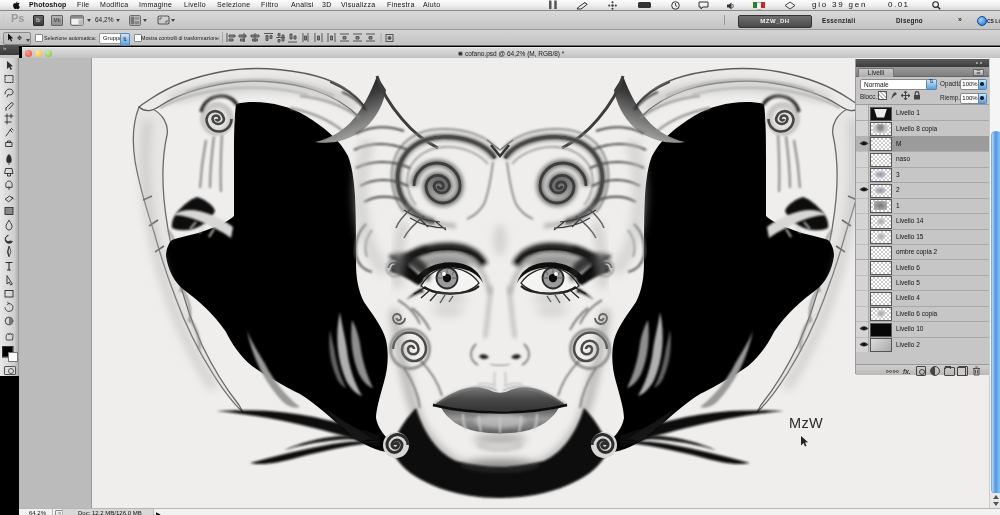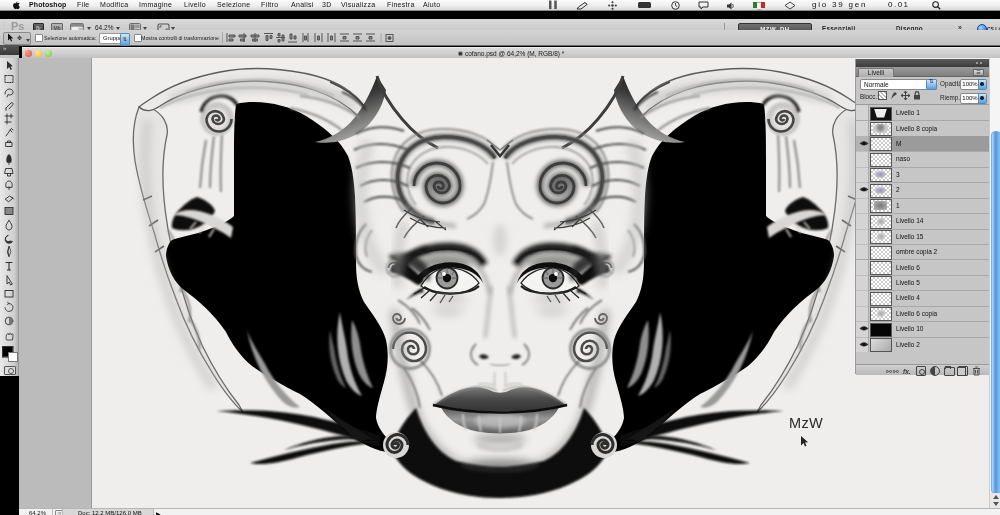--- a/index.html
+++ b/index.html
@@ -6,21 +6,21 @@
 body{width:1000px;height:515px;position:relative;overflow:hidden;background:#000;
   font-family:"Liberation Sans",sans-serif;-webkit-font-smoothing:antialiased;}
 .abs{position:absolute;}
 
 #menubar{left:0;top:0;width:1000px;height:10px;
   background:linear-gradient(#fbfbfb,#efefef 55%,#d8d8d8);border-bottom:1px solid #8a8a8a;
   font-size:6.5px;color:#111;}
 #menubar .mi{position:absolute;top:1px;line-height:8px;font-size:7px;letter-spacing:0.3px;}
 
 #appbar{left:0;top:11px;width:1000px;height:18px;
-  background:linear-gradient(#d9d9d9,#c4c4c4);border-bottom:1px solid #9a9a9a;font-size:6px;color:#333;margin-top:8px;}
+  background:linear-gradient(#d9d9d9,#c4c4c4);border-bottom:1px solid #9a9a9a;font-size:6px;color:#333;}
 
 #optbar{left:0;top:30px;width:1000px;height:15px;
   background:linear-gradient(#d4d4d4,#c3c3c3);border-bottom:1.5px solid #6a6a6a;font-size:6px;color:#222;}
 
 #titlebar{left:22px;top:46.5px;width:978px;height:12px;
   background:linear-gradient(#dcdcdc,#bdbdbd);border-bottom:1px solid #8f8f8f;border-top:1px solid #eee;}
 #docktab{left:0;top:44.5px;width:19px;height:10px;background:linear-gradient(#555,#3a3a3a);border-bottom:1px solid #333;}
 .light{position:absolute;top:2.5px;width:6.5px;height:6.5px;border-radius:50%;}
 
 #toolbar{left:0;top:58px;width:18px;height:318px;

